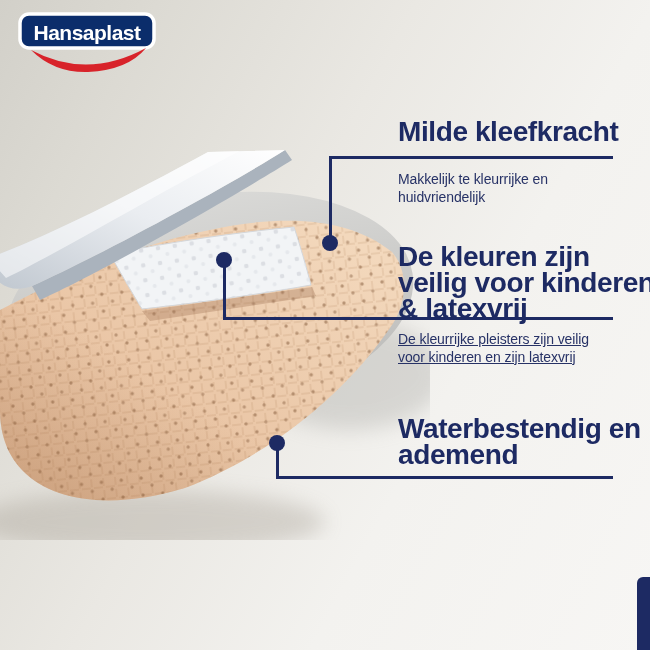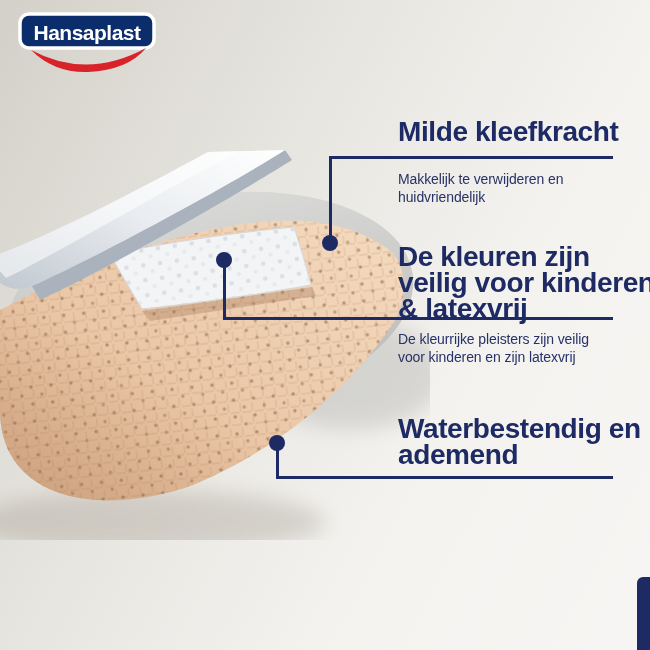--- a/index.html
+++ b/index.html
@@ -27,21 +27,21 @@
   
   .benefit-title{
     position:absolute;left:398px;z-index:5;color:#1d2a63;font-weight:bold;
     font-size:28px;line-height:26px;letter-spacing:-0.4px;white-space:pre;
   }
   .benefit-desc{
     position:absolute;left:398px;width:218px;z-index:5;color:#273266;
     font-size:14px;line-height:17.5px;font-weight:500;letter-spacing:-0.1px;
   }
   .t1{top:119px;}   .d1{top:171px;}
-  .t2{top:236px;margin-top:8px;}   .d2{top:331px;}
+  .t2{top:236px;margin-top:8px;}   .d2{top:331px;text-decoration:underline;}
   .t3{top:416px;}   .d3{top:489px;}
   
   .scroll-thumb{
     position:absolute;right:0;bottom:0;width:13px;height:73px;z-index:10;
     background:#1d2a63;border-radius:6px 0 0 0;
   }
 </style>
 </head>
 <body>
 
@@ -125,21 +125,21 @@
       <path d="M -12 128 C 40 110 120 70 208 22 L 285 20 C 230 55 95 128 32 156
                C 14 163 -8 158 -12 128 Z" fill="url(#filmGrad)"></path>
       <path d="M -12 128 C 40 110 120 70 208 22 L 240 21 C 160 62 60 122 6 148 Z" fill="#ffffff" opacity="0.55"></path>
     </g>
   </svg>
 
   <div class="cline hline1"></div>
   <div class="cline riser1"></div>
   <div class="cdot dot1"></div>
   <div class="benefit-title t1">Milde kleefkracht</div>
-  <div class="benefit-desc d1">Makkelijk te verwijderen en huidvriendelijk</div>
+  <div class="benefit-desc d1">Makkelijk te kleurrijke en huidvriendelijk</div>
 
   <div class="cline hline2"></div>
   <div class="cline riser2"></div>
   <div class="cdot dot2"></div>
   <div class="benefit-title t2">De kleuren zijn
 veilig voor kinderen
 &amp; latexvrij</div>
   <div class="benefit-desc d2">De kleurrijke pleisters zijn veilig voor kinderen en zijn latexvrij</div>
 
   <div class="cline hline3"></div>

